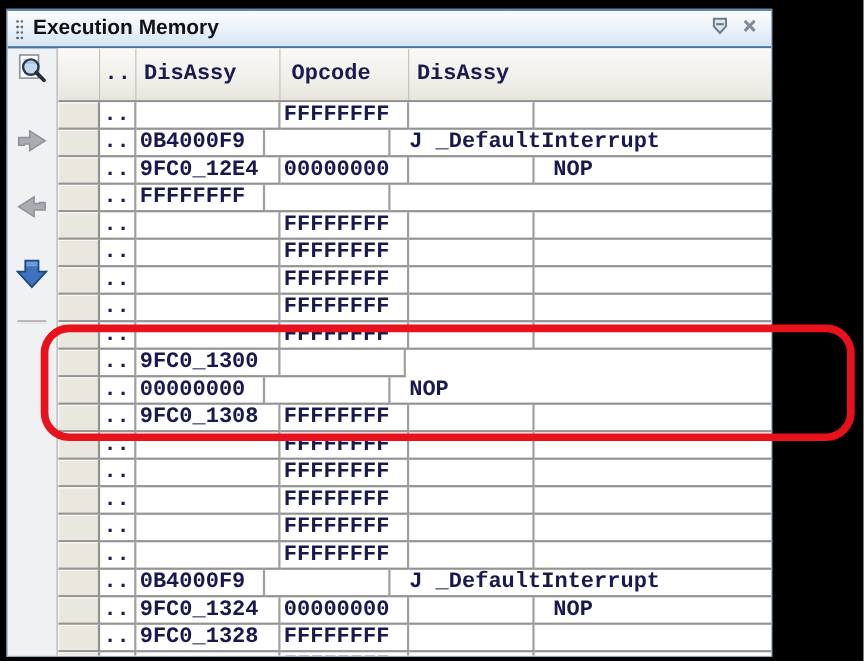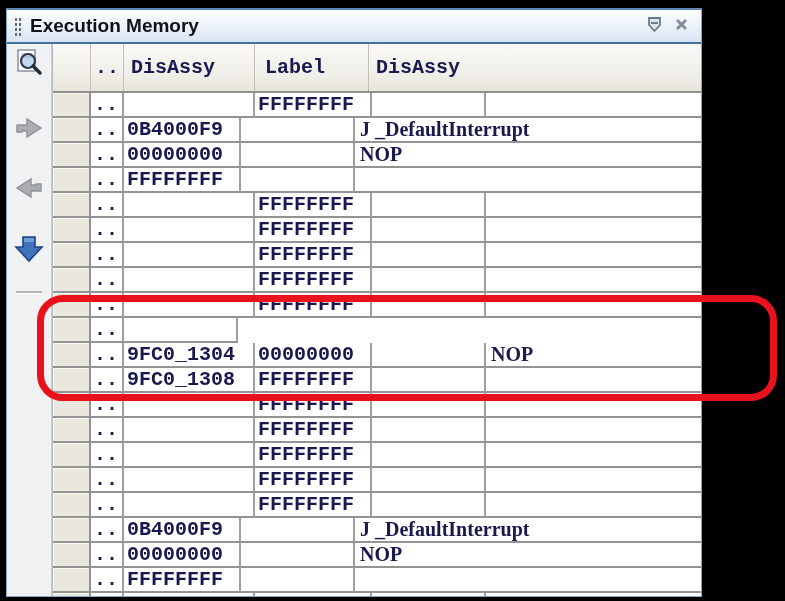--- a/index.html
+++ b/index.html
@@ -33,21 +33,21 @@
   .hcell{box-sizing:border-box;font-size:20px;display:flex;align-items:center;
          border-right:1px solid #c2bfb6;padding-left:7px;}
   .trow{display:flex;height:25px;background:#fff;}
   .cell{box-sizing:border-box;font-size:20px;line-height:23px;white-space:pre;overflow:hidden;
         border-right:2px solid #9f9f9f;border-bottom:2px solid #939393;padding-left:3px;}
   .c-gutter{width:38px;background:#eae7de;box-shadow:inset 1px 1px 0 #faf8f3;border-right-color:#929292;}
   .c-dots{width:33px;display:flex;align-items:center;justify-content:flex-end;padding-right:4px;padding-left:0;}
   .c-address{width:131px;}
   .c-opcode{width:117px;}
   .c-label{width:114px;}
-  .c-disassy{flex:1;border-right:none;padding-left:5px;font-family:Liberation Serif, serif;}
+  .c-disassy{flex:1;border-right:none;padding-left:17px;}
   .h-gutter{width:38px;} .h-dots{width:33px;justify-content:flex-end;padding-right:4px;padding-left:0;}
   .h-address{width:131px;} .h-opcode{width:117px;padding-left:10px;} .h-label{width:114px;padding-left:10px;}
   .h-disassy{flex:1;border-right:none;}
   
   .red-box{position:absolute;left:37px;top:295px;width:740px;height:106px;box-sizing:border-box;
            border:7px solid #e8111c;border-radius:26px;pointer-events:none;z-index:20;}
 </style>
 </head>
 <body>
 
@@ -113,21 +113,21 @@
           </span>
         </div>
         <div class="tool-sep"></div>
       </div>
 
       <div class="table-area">
         <div class="hrow mono">
           <div class="hcell h-gutter"></div>
           <div class="hcell h-dots">..</div>
           <div class="hcell h-address">DisAssy</div>
-          <div class="hcell h-label">Label</div>
+          <div class="hcell h-opcode">Opcode</div>
           <div class="hcell h-disassy">DisAssy</div>
         </div>
         <div>
   <div class="trow mono">
     <div class="cell c-gutter"></div>
     <div class="cell c-dots">..</div>
     <div class="cell c-address"></div>
     <div class="cell c-opcode">FFFFFFFF</div>
     <div class="cell c-label"></div>
     <div class="cell c-disassy"></div>
@@ -137,20 +137,21 @@
     <div class="cell c-gutter"></div>
     <div class="cell c-dots">..</div>
     <div class="cell c-opcode">0B4000F9</div>
     <div class="cell c-label"></div>
     <div class="cell c-disassy">J _DefaultInterrupt</div>
   </div>
 
   <div class="trow mono">
     <div class="cell c-gutter"></div>
     <div class="cell c-dots">..</div>
+    <div class="cell c-address">9FC0_12E4</div>
     <div class="cell c-opcode">00000000</div>
     <div class="cell c-label"></div>
     <div class="cell c-disassy">NOP</div>
   </div>
 
   <div class="trow mono">
     <div class="cell c-gutter"></div>
     <div class="cell c-dots">..</div>
     <div class="cell c-opcode">FFFFFFFF</div>
     <div class="cell c-label"></div>
@@ -198,27 +199,27 @@
     <div class="cell c-dots">..</div>
     <div class="cell c-address"></div>
     <div class="cell c-opcode">FFFFFFFF</div>
     <div class="cell c-label"></div>
     <div class="cell c-disassy"></div>
   </div>
 
   <div class="trow mono">
     <div class="cell c-gutter"></div>
     <div class="cell c-dots">..</div>
-    <div class="cell c-label"></div>
-  </div>
-
-  <div class="trow mono">
-    <div class="cell c-gutter"></div>
-    <div class="cell c-dots">..</div>
-    <div class="cell c-address">9FC0_1304</div>
+    <div class="cell c-address">9FC0_1300</div>
+    <div class="cell c-label"></div>
+  </div>
+
+  <div class="trow mono">
+    <div class="cell c-gutter"></div>
+    <div class="cell c-dots">..</div>
     <div class="cell c-opcode">00000000</div>
     <div class="cell c-label"></div>
     <div class="cell c-disassy">NOP</div>
   </div>
 
   <div class="trow mono">
     <div class="cell c-gutter"></div>
     <div class="cell c-dots">..</div>
     <div class="cell c-address">9FC0_1308</div>
     <div class="cell c-opcode">FFFFFFFF</div>
@@ -275,28 +276,30 @@
     <div class="cell c-gutter"></div>
     <div class="cell c-dots">..</div>
     <div class="cell c-opcode">0B4000F9</div>
     <div class="cell c-label"></div>
     <div class="cell c-disassy">J _DefaultInterrupt</div>
   </div>
 
   <div class="trow mono">
     <div class="cell c-gutter"></div>
     <div class="cell c-dots">..</div>
+    <div class="cell c-address">9FC0_1324</div>
     <div class="cell c-opcode">00000000</div>
     <div class="cell c-label"></div>
     <div class="cell c-disassy">NOP</div>
   </div>
 
   <div class="trow mono">
     <div class="cell c-gutter"></div>
     <div class="cell c-dots">..</div>
+    <div class="cell c-address">9FC0_1328</div>
     <div class="cell c-opcode">FFFFFFFF</div>
     <div class="cell c-label"></div>
     <div class="cell c-disassy"></div>
   </div>
 
   <div class="trow mono">
     <div class="cell c-gutter"></div>
     <div class="cell c-dots">..</div>
     <div class="cell c-address"></div>
     <div class="cell c-opcode">FFFFFFFF</div>

